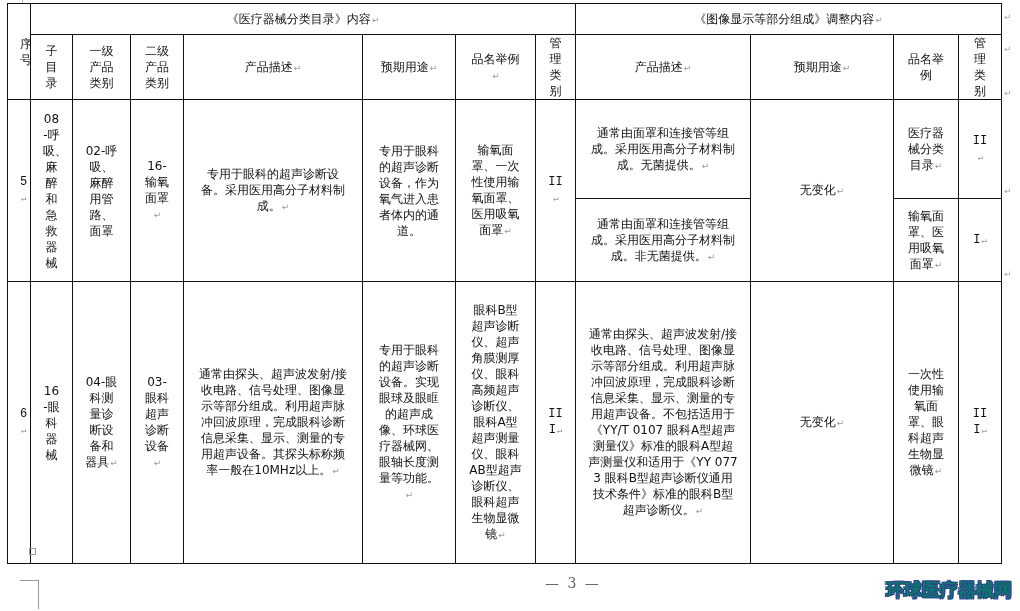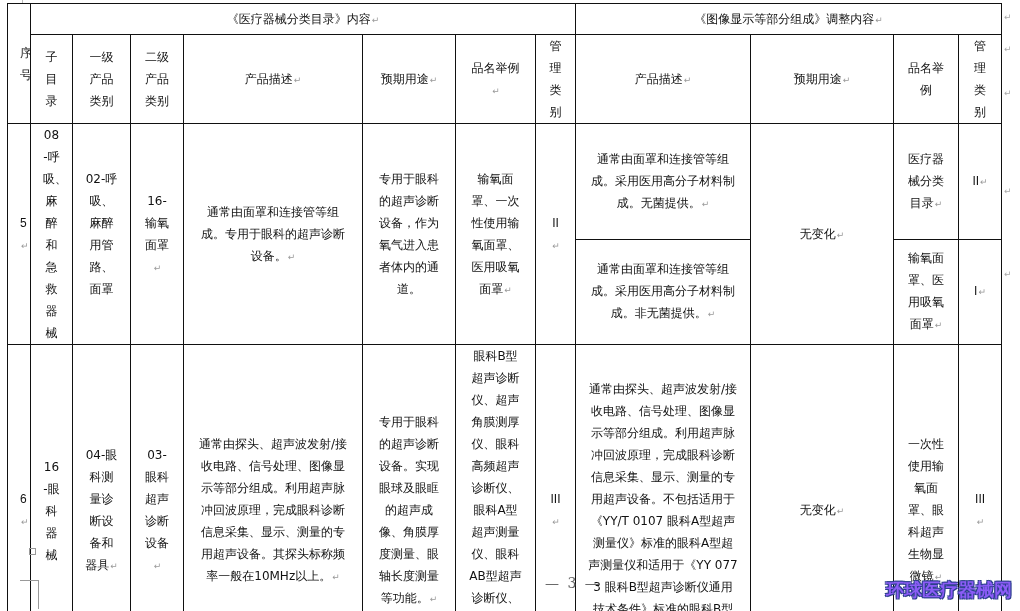--- a/index.html
+++ b/index.html
@@ -3,37 +3,37 @@
 <meta charset="utf-8">
 <style>
   html, body { margin: 0; padding: 0; background: #ffffff; }
   body { width: 1020px; height: 611px; position: relative; overflow: hidden;
          font-family: "DejaVu Sans", "Liberation Sans", sans-serif; color: #111; }
   .corner-top { position: absolute; left: 22px; top: 0; width: 16px; height: 3px;
                 border-left: 1px solid #bbb; border-bottom: 1px solid #bbb; }
   table.catalog { position: absolute; left: 7px; top: 3px; border-collapse: collapse;
                   table-layout: fixed; width: 994px; }
   table.catalog td { border: 1.5px solid #111; text-align: center; vertical-align: middle;
-                     font-size: 12px; line-height: 22px; padding: 0 12px; overflow: hidden;
+                     font-size: 12px; line-height: 16px; padding: 0 12px; overflow: hidden;
                      word-break: break-all; }
   .h1 { font-size: 14px; height: 30px; }
   .h2 { font-size: 14px; line-height: 19px; height: 48px; }
   .seq { font-size: 16px; line-height: 22px; }
-  .serif { font-family: Liberation Sans, sans-serif; }
+  .serif { font-family: Liberation Mono, monospace; }
   .left { text-align: left; }
   .mark { color: #999; font-size: 9px; margin-left: 1px; }
   .para-mark { position: absolute; color: #aaa; font-size: 9px; }
   .page-num { position: absolute; left: 545px; top: 575px; font-size: 14px; color: #666;
               font-family: "DejaVu Serif", "Liberation Serif", serif; letter-spacing: 2px; }
   .corner-bottom { position: absolute; left: 20px; top: 580px; width: 18px; height: 28px;
                    border-top: 1px solid #999; border-right: 1px solid #999; }
   .corner-small { position: absolute; left: 29px; top: 548px; width: 5px; height: 5px;
                   border: 1px solid #999; }
   .watermark { position: absolute; left: 886px; top: 578px; font-size: 18px; font-weight: bold;
-               color: #8b5cf6; letter-spacing: 0; 
+               color: #0f766e; letter-spacing: 0; 
                text-shadow: -1px -1px 0 #2c3f8c, 1px -1px 0 #2c3f8c, -1px 1px 0 #2c3f8c, 1px 1px 0 #2c3f8c; }
 </style>
 </head>
 <body>
 
 <div class="corner-top"></div>
 
 <table class="catalog">
   <colgroup>
     <col style="width:23px">
@@ -73,42 +73,42 @@
     <td class="h2"><span>预期用途</span><span class="mark">↵</span></td>
     <td class="h2"><span>品名举例</span></td>
     <td class="h2"><span>管理类别</span></td>
   </tr>
 
   <tr style="height:99px">
     <td rowspan="2" class="serif"><span>5</span><span class="mark">↵</span></td>
     <td rowspan="2"><span>08-呼吸、麻醉和急救器械</span></td>
     <td rowspan="2"><span>02-呼吸、麻醉用管路、面罩</span></td>
     <td rowspan="2"><span>16-输氧面罩</span><span class="mark">↵</span></td>
-    <td rowspan="2"><span>通常由面罩和连接管等组成。专用于眼科的超声诊断设备。</span><span class="mark">↵</span></td>
+    <td rowspan="2"><span>专用于眼科的超声诊断设备。采用医用高分子材料制成。</span><span class="mark">↵</span></td>
     <td rowspan="2"><span>专用于眼科的超声诊断设备，作为氧气进入患者体内的通道。</span></td>
     <td rowspan="2"><span>输氧面罩、一次性使用输氧面罩、医用吸氧面罩</span><span class="mark">↵</span></td>
     <td rowspan="2" class="serif"><span>II</span><span class="mark">↵</span></td>
     <td class="left"><span>通常由面罩和连接管等组成。采用医用高分子材料制成。无菌提供。</span><span class="mark">↵</span></td>
     <td rowspan="2"><span>无变化</span><span class="mark">↵</span></td>
     <td><span>医疗器械分类目录</span><span class="mark">↵</span></td>
     <td class="serif"><span>II</span><span class="mark">↵</span></td>
   </tr>
   <tr style="height:83px">
     <td class="left"><span>通常由面罩和连接管等组成。采用医用高分子材料制成。非无菌提供。</span><span class="mark">↵</span></td>
     <td><span>输氧面罩、医用吸氧面罩</span><span class="mark">↵</span></td>
     <td class="serif"><span>I</span><span class="mark">↵</span></td>
   </tr>
 
   <tr style="height:282px">
     <td class="serif"><span>6</span><span class="mark">↵</span></td>
     <td><span>16-眼科器械</span></td>
     <td><span>04-眼科测量诊断设备和器具</span><span class="mark">↵</span></td>
     <td><span>03-眼科超声诊断设备</span><span class="mark">↵</span></td>
     <td><span>通常由探头、超声波发射/接收电路、信号处理、图像显示等部分组成。利用超声脉冲回波原理，完成眼科诊断信息采集、显示、测量的专用超声设备。其探头标称频率一般在10MHz以上。</span><span class="mark">↵</span></td>
-    <td><span>专用于眼科的超声诊断设备。实现眼球及眼眶的超声成像、角膜厚度测量、眼轴长度测量等功能。</span><span class="mark">↵</span></td>
+    <td><span>专用于眼科的超声诊断设备。实现眼球及眼眶的超声成像、环球医疗器械网、眼轴长度测量等功能。</span><span class="mark">↵</span></td>
     <td><span>眼科B型超声诊断仪、超声角膜测厚仪、眼科高频超声诊断仪、眼科A型超声测量仪、眼科AB型超声诊断仪、眼科超声生物显微镜</span><span class="mark">↵</span></td>
     <td class="serif"><span>III</span><span class="mark">↵</span></td>
     <td class="left"><span>通常由探头、超声波发射/接收电路、信号处理、图像显示等部分组成。利用超声脉冲回波原理，完成眼科诊断信息采集、显示、测量的专用超声设备。不包括适用于《YY/T 0107 眼科A型超声测量仪》标准的眼科A型超声测量仪和适用于《YY 0773 眼科B型超声诊断仪通用技术条件》标准的眼科B型超声诊断仪。</span><span class="mark">↵</span></td>
     <td><span>无变化</span><span class="mark">↵</span></td>
     <td><span>一次性使用输氧面罩、眼科超声生物显微镜</span><span class="mark">↵</span></td>
     <td class="serif"><span>III</span><span class="mark">↵</span></td>
   </tr>
 </tbody>
   </table>
 

